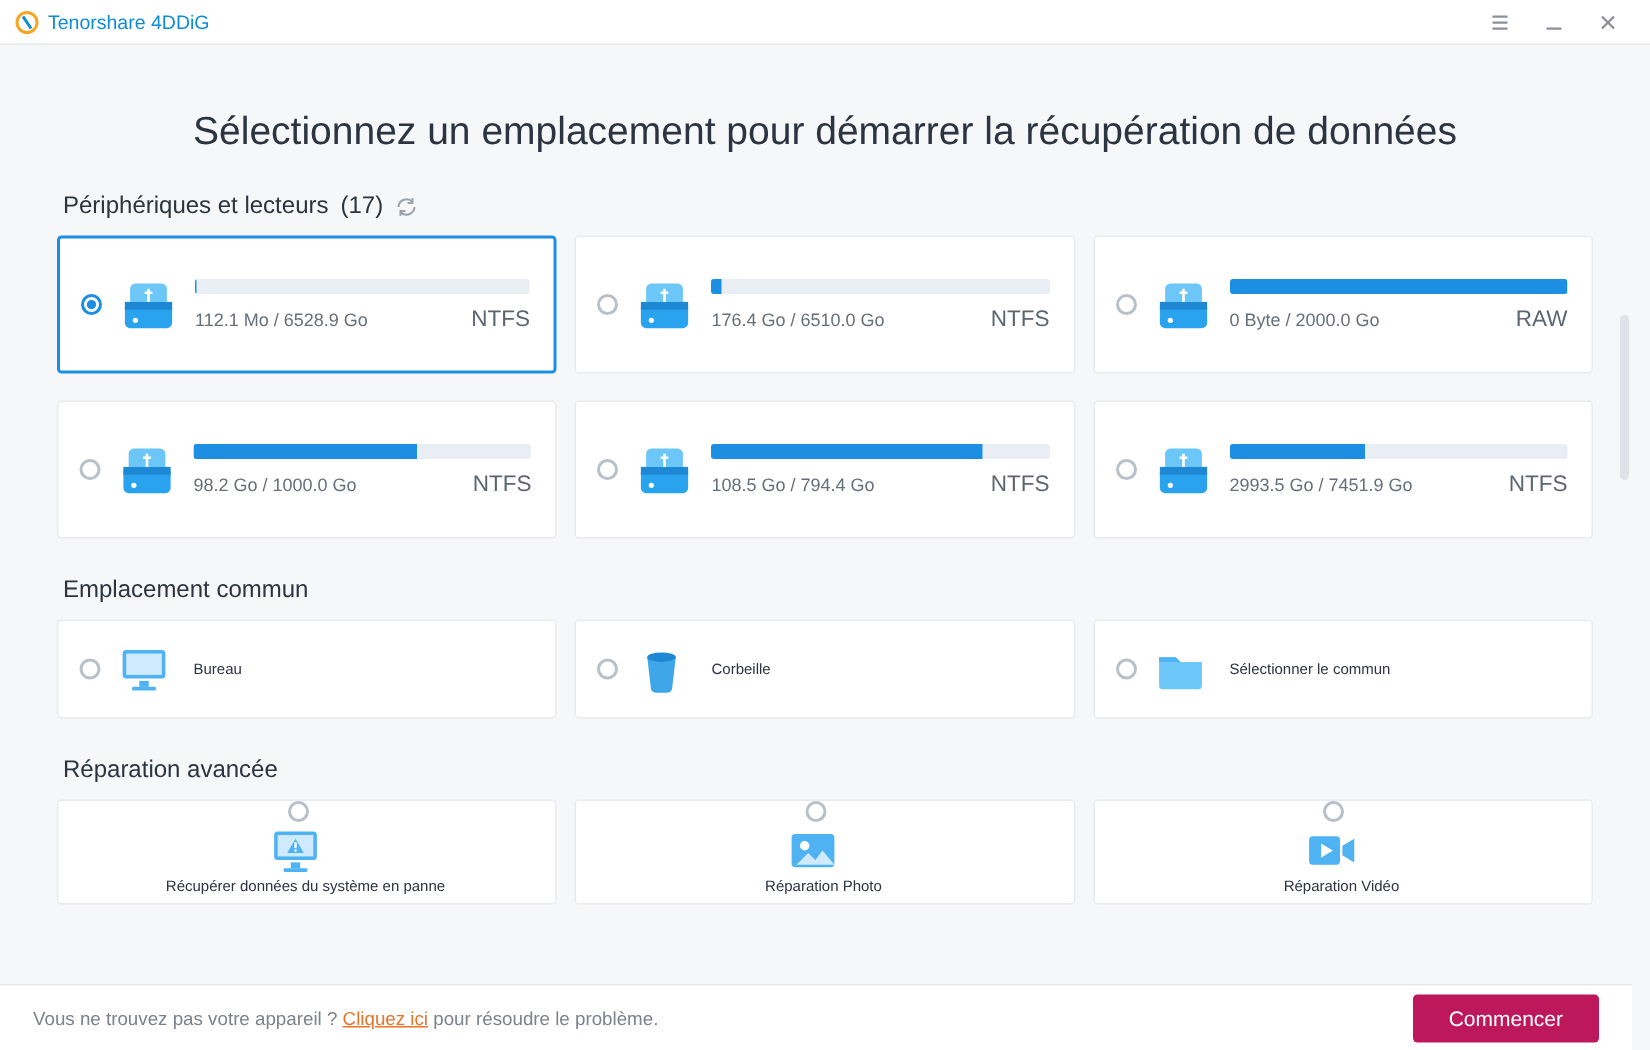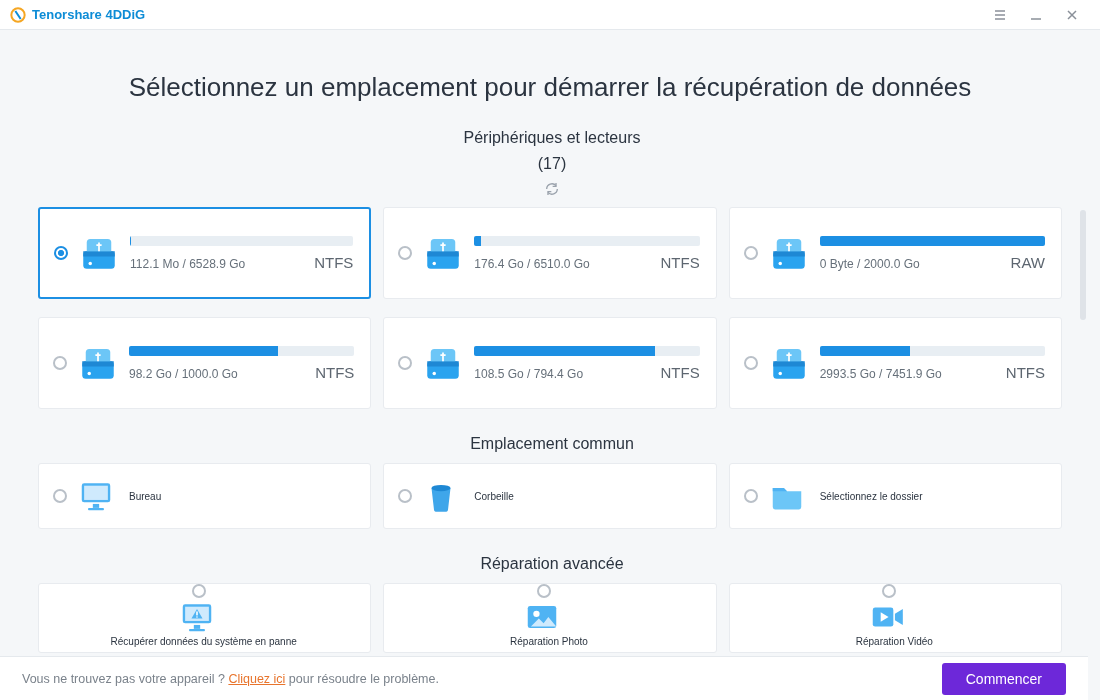--- a/index.html
+++ b/index.html
@@ -1,30 +1,30 @@
 <!DOCTYPE html>
 <html><head>
 <meta charset="utf-8">
 <style>
   * { box-sizing: border-box; margin: 0; padding: 0; font-family: -apple-system, "Segoe UI", Arial, sans-serif; }
   body { background: #f5f7f9; width: 1100px; height: 700px; overflow: hidden; position: relative; }
 
   
   .titlebar { height: 30px; background: #fff; border-bottom: 1px solid #e5e9ed; display: flex; align-items: center; padding: 0 10px; }
   .titlebar .logo { width: 16px; height: 16px; margin-right: 6px; }
-  .titlebar .app { color: #0d8cd6; font-size: 13px; font-weight: 700; }
+  .titlebar .app { color: #0d8cd6; font-size: 13px; font-weight: 400; }
   .titlebar .spacer { flex: 1; }
   .win-btn { width: 36px; height: 30px; display: flex; align-items: center; justify-content: center; color: #8a9099; }
   .win-btn svg, .win-btn span { pointer-events: none; }
 
   
   .main { position: absolute; top: 30px; left: 0; right: 0; bottom: 44px; padding: 20px 38px 0 38px; overflow: hidden; }
   .headline { text-align: center; font-size: 26px; color: #2b3440; font-weight: 400; padding: 22px 0 26px; }
 
-  .section-title { font-size: 16px; color: #2b3440; margin: 0 0 10px 4px; display: flex; align-items: center; gap: 8px; flex-direction: column; }
+  .section-title { font-size: 16px; color: #2b3440; margin: 0 0 10px 4px; display: flex; align-items: center; gap: 8px; }
   .refresh-icon { width: 16px; height: 16px; color: #9aa2ac; }
 
   .grid { display: grid; grid-template-columns: repeat(3, 1fr); gap: 18px 12px; margin-bottom: 26px; }
 
   .card { background: #fff; border: 1px solid #e8ebef; border-radius: 3px; height: 92px; display: flex; align-items: center; padding: 0 16px 0 14px; position: relative; }
   .card.selected { border: 2px solid #1c8fe3; }
   .card .radio { width: 14px; height: 14px; border: 2px solid #b9c0c8; border-radius: 50%; flex: 0 0 14px; margin-right: 10px; }
   .card.selected .radio { border-color: #1c8fe3; background: radial-gradient(circle, #1c8fe3 40%, #fff 45%); }
 
   .drive-icon { width: 42px; height: 42px; flex: 0 0 42px; margin-right: 10px; }
@@ -38,21 +38,21 @@
   .loc-icon { width: 38px; height: 38px; flex: 0 0 38px; margin-right: 14px; }
   .loc-label { font-size: 10px; color: #2b3440; }
 
   .adv-card { height: 70px; flex-direction: column; }
 
   
   .footer { position: absolute; left: 0; right: 12px; bottom: 0; height: 44px; background: #fff; border-top: 1px solid #e5e9ed; display: flex; align-items: center; padding: 0 22px; }
   .footer-text { font-size: 12.5px; color: #7a828b; }
   .footer-text a { color: #e8742c; text-decoration: underline; }
   .footer .spacer { flex: 1; }
-  .start-btn { background: #6d28d9; color: #fff; border: none; border-radius: 3px; padding: 8px 24px; font-size: 14px; cursor: pointer; }
+  .start-btn { background: #be185d; color: #fff; border: none; border-radius: 3px; padding: 8px 24px; font-size: 14px; cursor: pointer; }
 
   .scroll-hint { position: absolute; right: 14px; top: 180px; width: 6px; height: 110px; background: #dfe3e8; border-radius: 3px; }
 </style>
 </head>
 <body>
 
 <div class="titlebar">
   <svg class="logo" viewBox="0 0 24 24">
       <circle cx="12" cy="12" r="10" fill="none" stroke="#f5a623" stroke-width="3"></circle>
       <path d="M8 6 L16 18" stroke="#0d8cd6" stroke-width="3"></path>
@@ -223,21 +223,21 @@
           <ellipse cx="24" cy="14" rx="12" ry="4" fill="#1e88d4"></ellipse>
         </svg>
     <span class="loc-label">Corbeille</span>
       </div>
       <div class="card loc-card">
         <span class="radio"></span>
     <svg class="loc-icon" viewBox="0 0 48 48">
           <path d="M6 14h14l4 4h18v20a3 3 0 0 1-3 3H9a3 3 0 0 1-3-3z" fill="#6cc6f7"></path>
           <path d="M6 14h14l4 4H6z" fill="#4fb3f3"></path>
         </svg>
-    <span class="loc-label">Sélectionnez le dossier</span>
+    <span class="loc-label">Sélectionner le commun</span>
       </div>
     </div>
 
   <div class="section-title">Réparation avancée</div>
   <div class="grid" id="advanced-grid">
       <div class="card adv-card">
         <span class="radio"></span>
     <svg class="loc-icon" viewBox="0 0 48 48">
           <rect x="6" y="8" width="36" height="24" rx="3" fill="#4fb3f3"></rect>
           <rect x="9" y="11" width="30" height="18" fill="#cfeafd"></rect>

